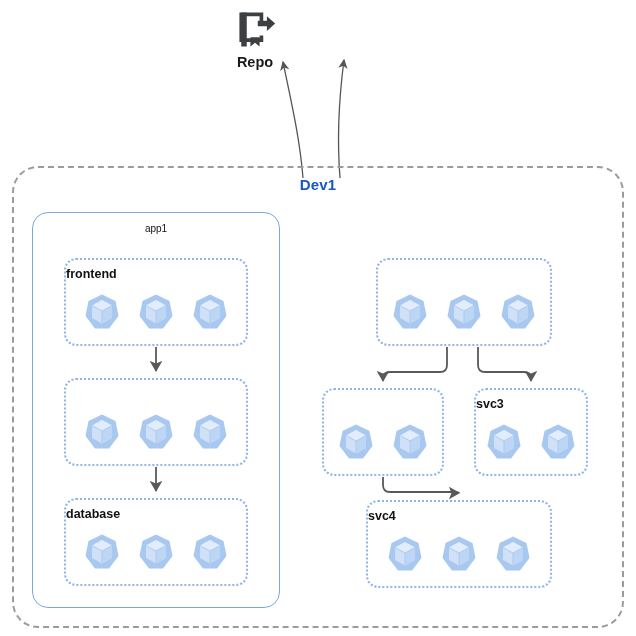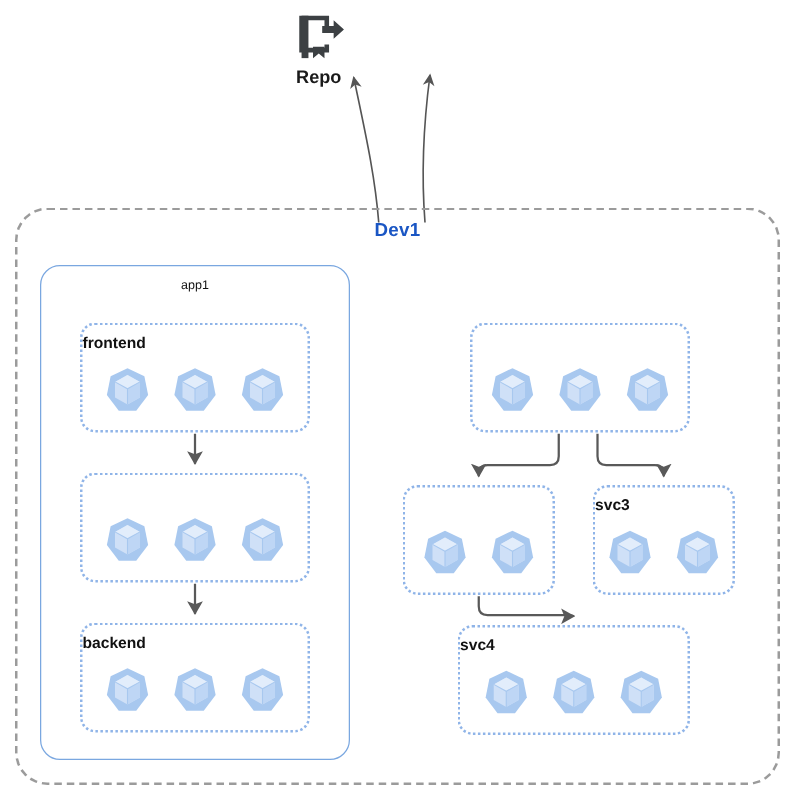--- a/index.html
+++ b/index.html
@@ -206,21 +206,21 @@
         <path d="M20 8 L30 13.5 V26 L20 31.5 L10 26 V13.5 Z" fill="#cfe0f7"></path>
         <path d="M10 13.5 L20 19 L30 13.5 L20 8 Z" fill="#e2edfb"></path>
         <path d="M20 19 L30 13.5 V26 L20 31.5 Z" fill="#bed6f5"></path>
         <path d="M10 13.5 L20 19 L30 13.5" fill="none" stroke="#a8c8ef" stroke-width="0.9"></path>
         <path d="M20 19 V31.5" fill="none" stroke="#a8c8ef" stroke-width="0.9"></path>
       </svg>
     </div>
   </div>
 
   <div class="svc-box" style="left:64px; top:498px; width:184px; height:88px;">
-    <div class="svc-title">backend</div>
+    <div class="svc-title">database</div>
     <div class="pod-row" style="top:32px;">
       <svg class="pod" viewBox="0 0 40 40">
         <path d="M20 2.5 L33.5 9 L36.5 24 L27 36.5 L13 36.5 L3.5 24 L6.5 9 Z" fill="#a8c8ef"></path>
         <path d="M20 8 L30 13.5 V26 L20 31.5 L10 26 V13.5 Z" fill="#cfe0f7"></path>
         <path d="M10 13.5 L20 19 L30 13.5 L20 8 Z" fill="#e2edfb"></path>
         <path d="M20 19 L30 13.5 V26 L20 31.5 Z" fill="#bed6f5"></path>
         <path d="M10 13.5 L20 19 L30 13.5" fill="none" stroke="#a8c8ef" stroke-width="0.9"></path>
         <path d="M20 19 V31.5" fill="none" stroke="#a8c8ef" stroke-width="0.9"></path>
       </svg>
       <svg class="pod" viewBox="0 0 40 40">

